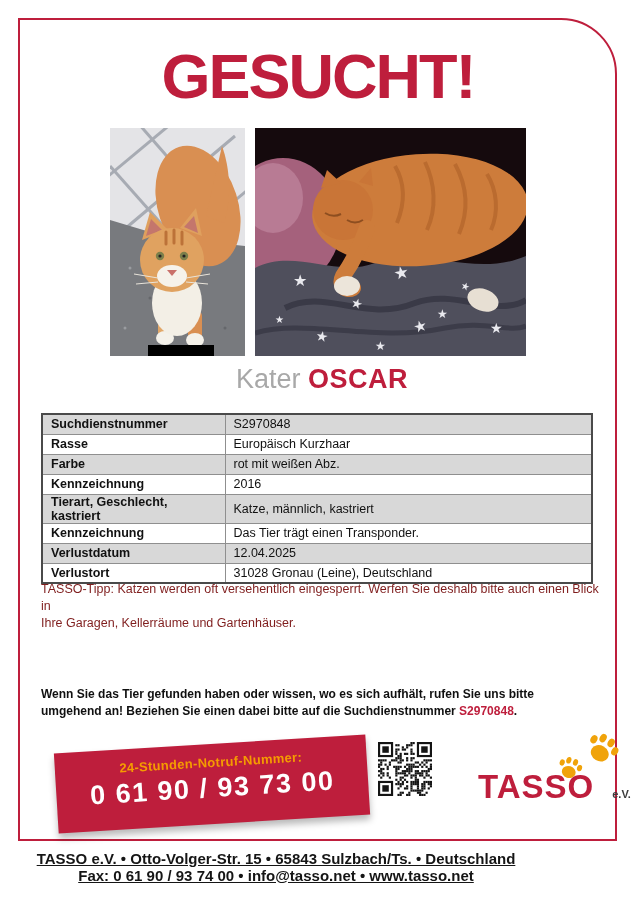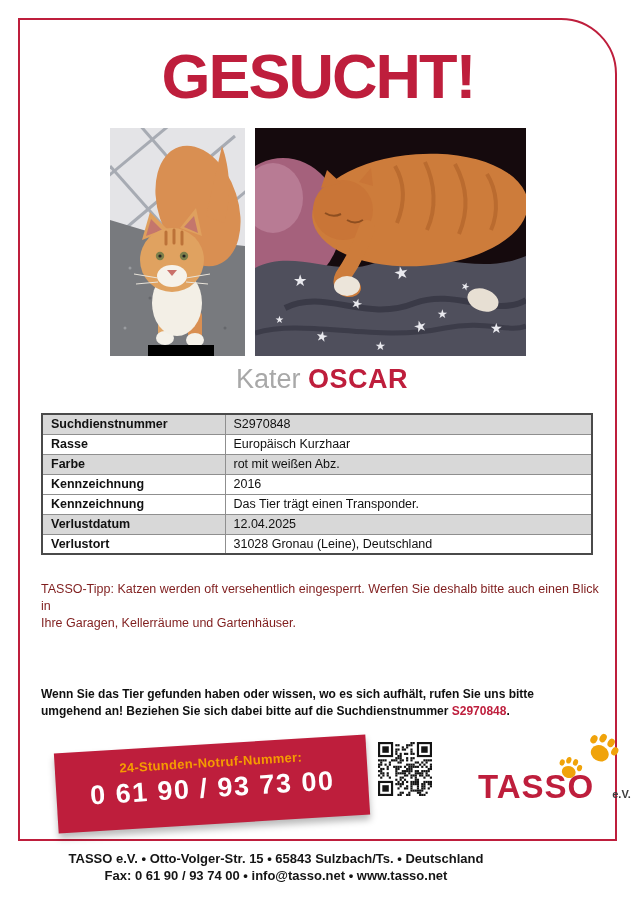--- a/index.html
+++ b/index.html
@@ -49,21 +49,21 @@
 
   .logo { position:absolute; left:478px; top:728px; width:142px; height:86px; }
   .logo-text { position:absolute; left:0; bottom:8px; white-space:nowrap; }
   .logo-name { font-size:33px; font-weight:bold; color:var(--brand_red,#be1e3c); letter-spacing:1px; }
   .logo-suffix { font-size:11px; font-weight:bold; color:#3c3c3c; margin-left:18px; }
   .paw { position:absolute; }
   .paw.small { left:78px; top:26px; width:28px; height:28px; transform:rotate(18deg); }
   .paw.large { left:106px; top:2px;  width:37px; height:37px; transform:rotate(30deg); }
 
   .footer { position:absolute; left:0; top:851px; width:552px; text-align:center;
-            font-size:13px; font-weight:bold; color:#151515; line-height:16.5px; }
+            font-size:15px; font-weight:bold; color:#151515; line-height:16.5px;text-decoration:underline; }
 </style>
 </head>
 <body>
 
 <div class="page">
 
   <div class="frame"></div>
 
   <div class="title">GESUCHT!</div>
 
@@ -170,20 +170,24 @@
           <td class="val">Europäisch Kurzhaar</td>
         </tr>
         <tr class="shaded">
           <td class="lbl">Farbe</td>
           <td class="val">rot mit weißen Abz.</td>
         </tr>
         <tr>
           <td class="lbl">Kennzeichnung</td>
           <td class="val">2016</td>
         </tr>
+        <tr class="shaded">
+          <td class="lbl">Tierart, Geschlecht, kastriert</td>
+          <td class="val">Katze, männlich, kastriert</td>
+        </tr>
         <tr>
           <td class="lbl">Kennzeichnung</td>
           <td class="val">Das Tier trägt einen Transponder.</td>
         </tr>
         <tr class="shaded">
           <td class="lbl">Verlustdatum</td>
           <td class="val">12.04.2025</td>
         </tr>
         <tr>
           <td class="lbl">Verlustort</td>
@@ -192,21 +196,21 @@
       </tbody>
   </table>
 
   <div class="tip">
     <div>TASSO-Tipp: Katzen werden oft versehentlich eingesperrt. Werfen Sie deshalb bitte auch einen Blick in</div>
     <div>Ihre Garagen, Kellerräume und Gartenhäuser.</div>
   </div>
 
   <div class="cta">
     <div>Wenn Sie das Tier gefunden haben oder wissen, wo es sich aufhält, rufen Sie uns bitte</div>
-    <div><span>umgehend an! Beziehen Sie sich dabei bitte auf die Suchdienstnummer </span><span class="number">S2970848</span><span>.</span></div>
+    <div><span>umgehend an! Beziehen Sie einen dabei bitte auf die Suchdienstnummer </span><span class="number">S2970848</span><span>.</span></div>
   </div>
 
   <div class="banner">
     <div class="banner-label">24-Stunden-Notruf-Nummer:</div>
     <div class="banner-number">0 61 90 / 93 73 00</div>
   </div>
 
   <svg class="qr" id="qr-svg" viewBox="0 0 54 54">
       <g fill="#141414">
         <rect x="32.400000000000006" y="0" width="2.16" height="2.16"></rect>

